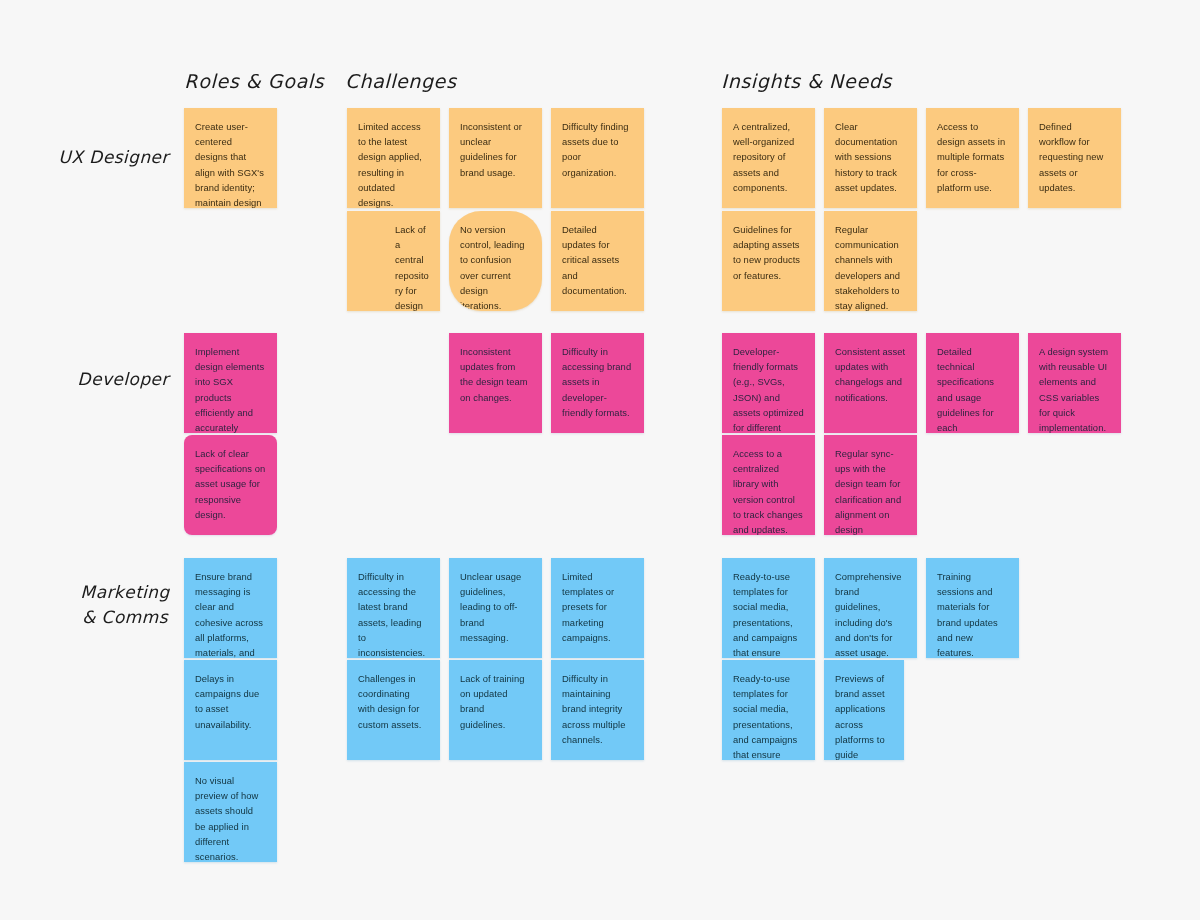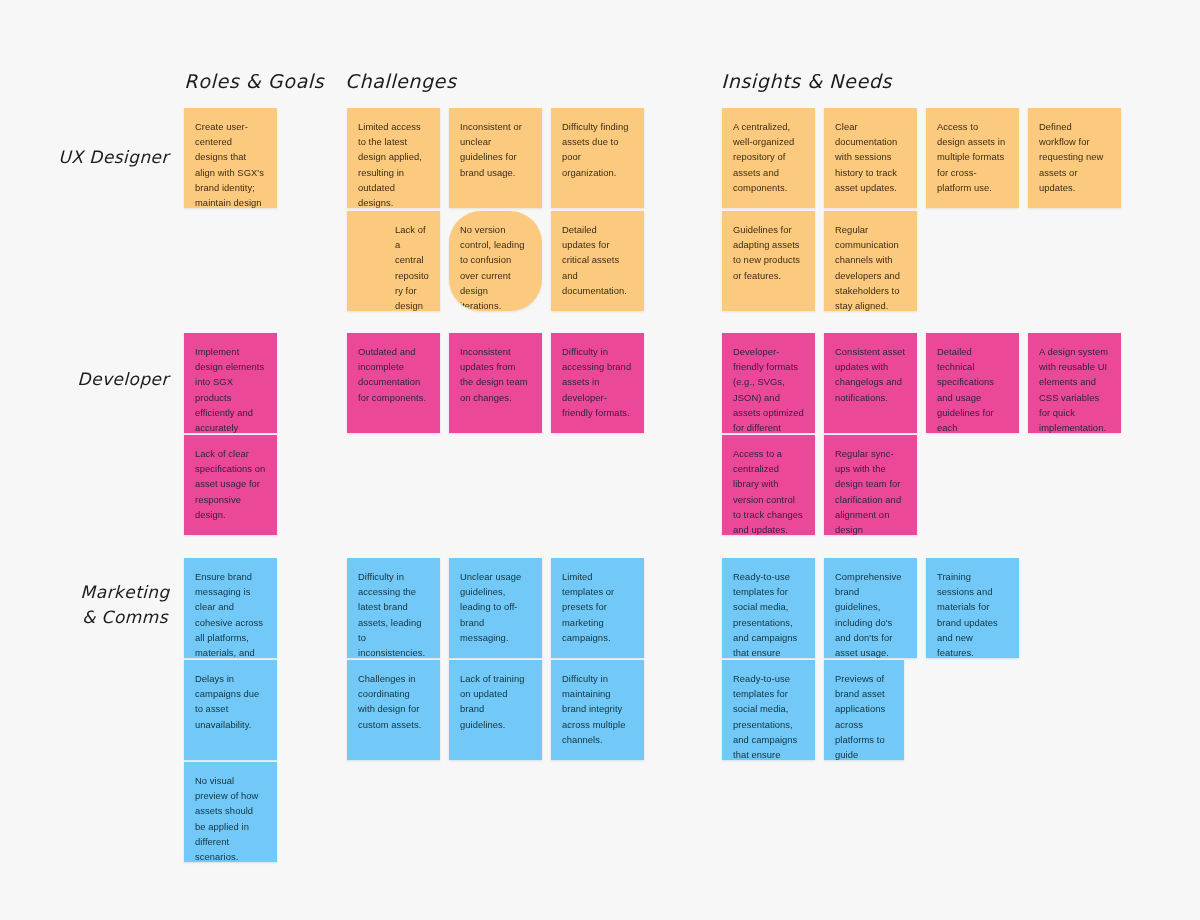--- a/index.html
+++ b/index.html
@@ -101,23 +101,22 @@
 
   <div class="note orange" style="left:722px; top:108px; width:93px; height:100px;">A centralized, well-organized repository of assets and components.</div>
   <div class="note orange" style="left:824px; top:108px; width:93px; height:100px;">Clear documentation with sessions history to track asset updates.</div>
   <div class="note orange" style="left:926px; top:108px; width:93px; height:100px;">Access to design assets in multiple formats for cross-platform use.</div>
   <div class="note orange" style="left:1028px; top:108px; width:93px; height:100px;">Defined workflow for requesting new assets or updates.</div>
 
   <div class="note orange" style="left:722px; top:211px; width:93px; height:100px;">Guidelines for adapting assets to new products or features.</div>
   <div class="note orange" style="left:824px; top:211px; width:93px; height:100px;">Regular communication channels with developers and stakeholders to stay aligned.</div>
 
   <div class="note purple" style="left:184px; top:333px; width:93px; height:100px;">Implement design elements into SGX products efficiently and accurately</div>
-  <div class="note purple" style="left:184px; top:435px; width:93px; height:100px;">Lack of clear specifications on asset usage for responsive design.</div>
+  <div class="note purple" style="left:184px; top:435px; width:93px; height:100px;border-radius:8px;">Lack of clear specifications on asset usage for responsive design.</div>
 
-  <div class="note purple" style="left:347px; top:333px; width:93px; height:100px;">Outdated and incomplete documentation for components.</div>
   <div class="note purple" style="left:449px; top:333px; width:93px; height:100px;">Inconsistent updates from the design team on changes.</div>
   <div class="note purple" style="left:551px; top:333px; width:93px; height:100px;">Difficulty in accessing brand assets in developer-friendly formats.</div>
 
   <div class="note purple" style="left:722px; top:333px; width:93px; height:100px;">Developer-friendly formats (e.g., SVGs, JSON) and assets optimized for different screens.</div>
   <div class="note purple" style="left:824px; top:333px; width:93px; height:100px;">Consistent asset updates with changelogs and notifications.</div>
   <div class="note purple" style="left:926px; top:333px; width:93px; height:100px;">Detailed technical specifications and usage guidelines for each component.</div>
   <div class="note purple" style="left:1028px; top:333px; width:93px; height:100px;">A design system with reusable UI elements and CSS variables for quick implementation.</div>
   <div class="note purple" style="left:722px; top:435px; width:93px; height:100px;">Access to a centralized library with version control to track changes and updates.</div>
   <div class="note purple" style="left:824px; top:435px; width:93px; height:100px;">Regular sync-ups with the design team for clarification and alignment on design intentions.</div>
 

